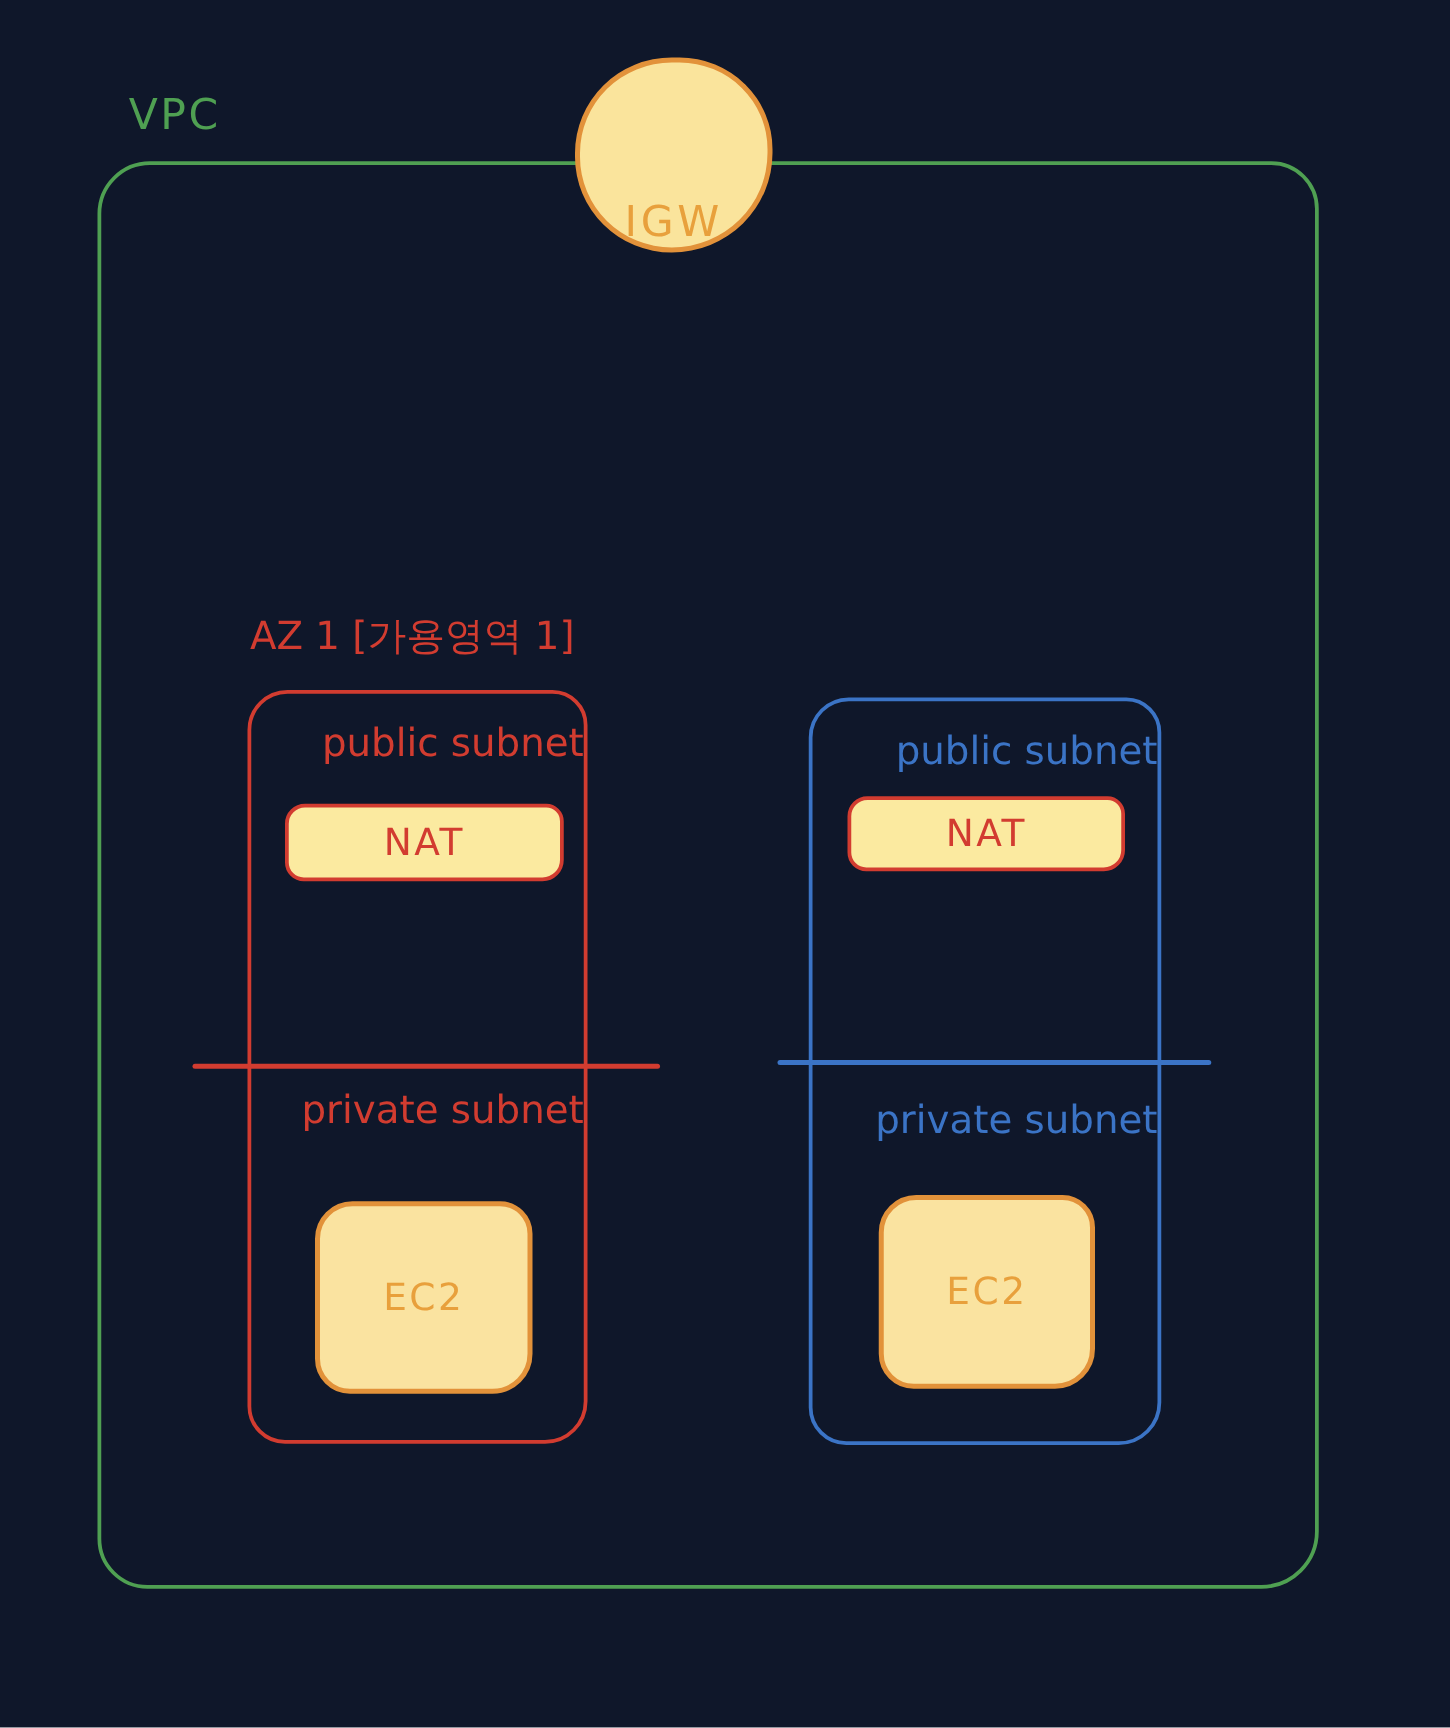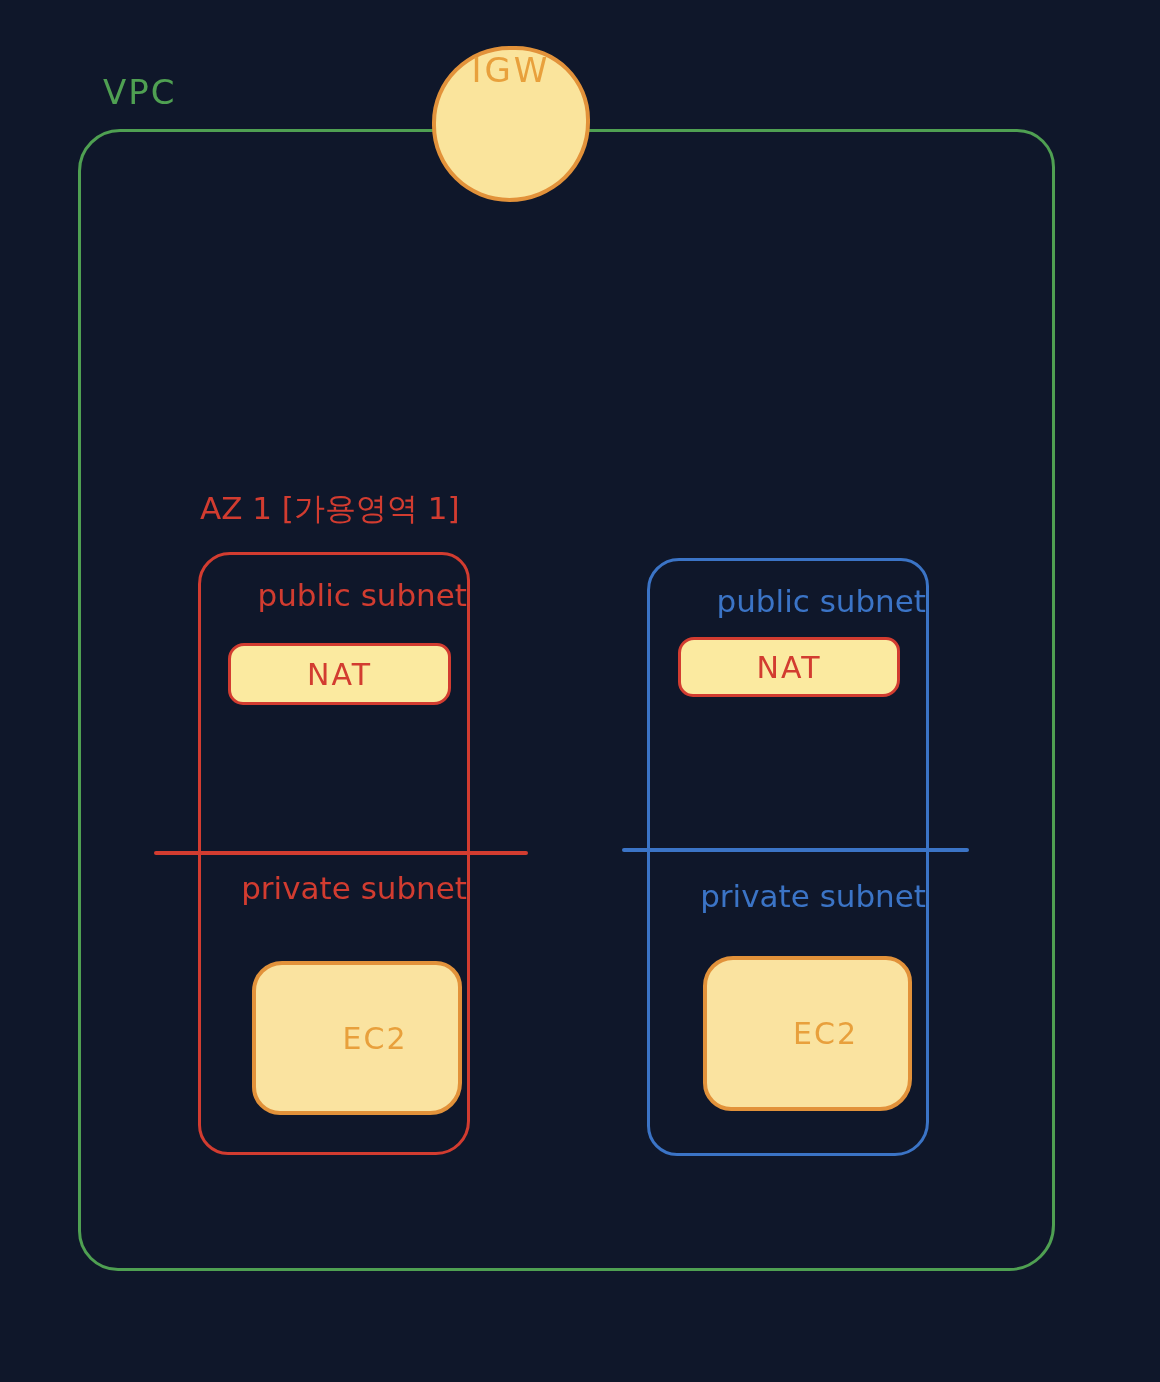--- a/index.html
+++ b/index.html
@@ -28,29 +28,29 @@
     left: 78px;
     top: 129px;
     width: 971px;
     height: 1136px;
     border: 3px solid var(--green);
     border-radius: 42px 38px 46px 40px;
     background: transparent;
   }
   .igw-node {
     position: absolute;
-    left: 432px;
+    left: 460px;
     top: 46px;
     width: 150px;
     height: 148px;
     border: 4px solid var(--orange);
     border-radius: 50% 48% 52% 50%;
     background: var(--igw-fill);
     display: flex;
-    align-items: flex-start;
+    align-items: flex-end;
     justify-content: center;
     z-index: 3;
   }
   .igw-node .node-text {
     font-size: 34px;
     letter-spacing: 3px;
     color: var(--orange-text);
   }
   .az-label {
     position: absolute;
@@ -118,21 +118,20 @@
     background: var(--blue);
   }
   .ec2-node {
     position: absolute;
     border: 4px solid var(--orange);
     border-radius: 30px 26px 32px 28px;
     background: var(--ec2-fill);
     display: flex;
     align-items: center;
     justify-content: center;
-    padding-left: 36px;
   }
   .ec2-node .node-text {
     font-size: 30px;
     letter-spacing: 2px;
     color: var(--orange-text);
   }
   .az-box.red .ec2-node { left: 51px; top: 406px; width: 166px; height: 146px; }
   .az-box.blue .ec2-node { left: 53px; top: 395px; width: 165px; height: 147px; }
 </style>
 </head>

